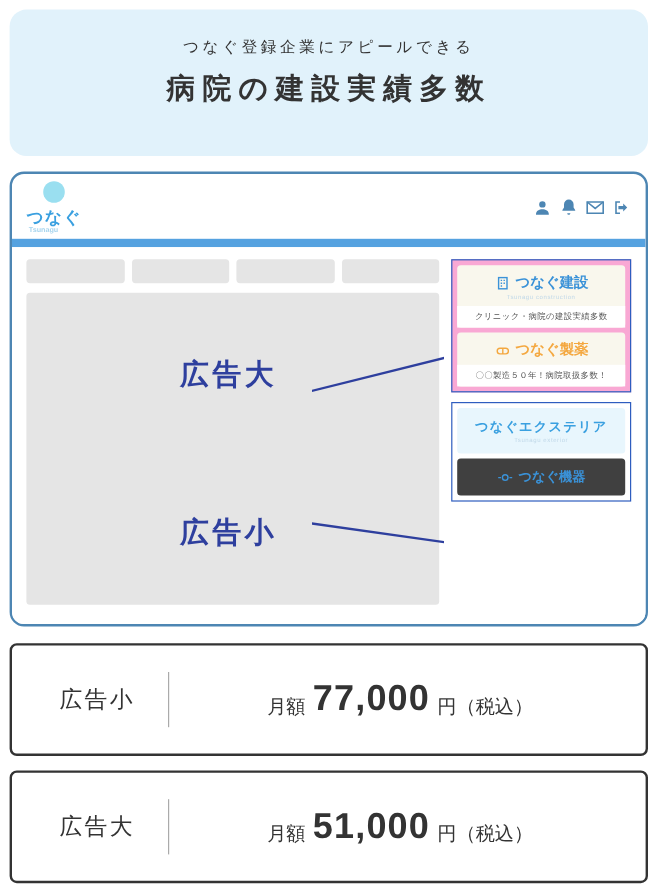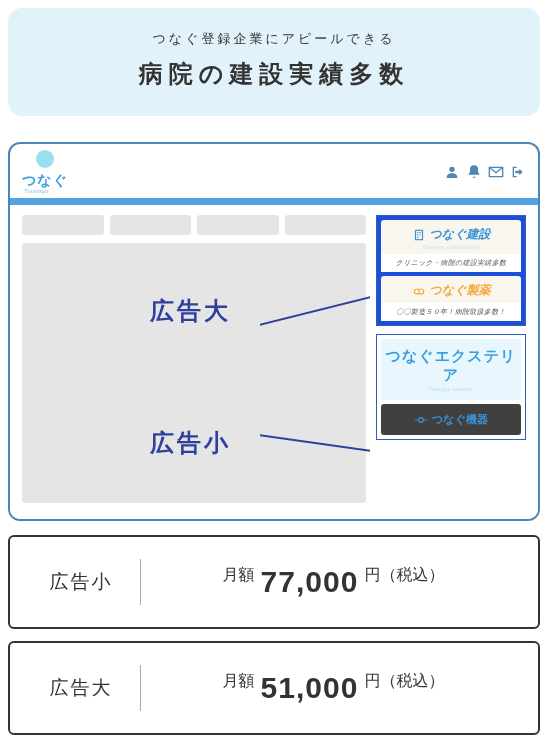--- a/index.html
+++ b/index.html
@@ -6,23 +6,23 @@
   body {
     font-family: "Hiragino Kaku Gothic ProN", "Yu Gothic", Meiryo, sans-serif;
     background: #fff;
     width: 548px;
     margin: 0 auto;
     color: #333;
   }
   .banner {
     background: #e1f2fb;
     border-radius: 14px;
-    padding: 22px 0 26px;
+    padding: 22px 0 40px;
     text-align: center;
-    margin: 8px 8px 26px;
+    margin: 8px 8px 13px;
   }
   .banner-sub {
     font-size: 13px;
     letter-spacing: 3px;
     color: #333;
     margin-bottom: 10px;
   }
   .banner-title {
     font-size: 24px;
     font-weight: 700;
@@ -92,22 +92,21 @@
   }
   .content-placeholder {
     height: 260px;
     background: #e5e5e5;
     border-radius: 3px;
   }
   .right-col { width: 150px; display: flex; flex-direction: column; gap: 8px; }
   .ad-group-large {
     border: 1px solid #2e5dbf;
     padding: 4px;
-    background: #1d4ed8;
-    font-style: italic;
+    background: #f9a8d4;
   }
   .ad-group-small {
     border: 1px solid #2e5dbf;
     padding: 4px;
     background: #fff;
     display: flex;
     flex-direction: column;
     gap: 4px;
   }
   .ad-card {
@@ -121,21 +120,21 @@
   .ad-title {
     font-size: 12px;
     font-weight: 700;
     color: #3a92d8;
     display: flex;
     align-items: center;
     justify-content: center;
     gap: 4px;
   }
   .ad-title.alt { color: #f4a840; }
-  .ad-title.ext { font-size: 15px; color: #3aa0e0; letter-spacing: 1px;}
+  .ad-title.ext { font-size: 11px; color: #3aa0e0; letter-spacing: 1px;}
   .ad-title.kiki { font-size: 11px; color: #3a92d8; }
   .ad-subname {
     font-size: 5px;
     color: #c0d8e8;
     letter-spacing: 0.5px;
     margin-top: 1px;
   }
   .ad-tagline {
     background: #fff;
     font-size: 7px;
@@ -190,21 +189,21 @@
     letter-spacing: 2px;
   }
   .price-divider {
     width: 1px;
     height: 46px;
     background: #aaa;
   }
   .price-right {
     flex: 1;
     display: flex;
-    align-items: flex-start;
+    align-items: flex-end;
     justify-content: center;
     gap: 6px;
   }
   .price-label { font-size: 16px; }
   .price-amount { font-size: 30px; font-weight: 800; letter-spacing: 1px; }
   .price-unit { font-size: 16px; font-family: Liberation Serif, serif; }
 </style>
 </head>
 <body>
 

